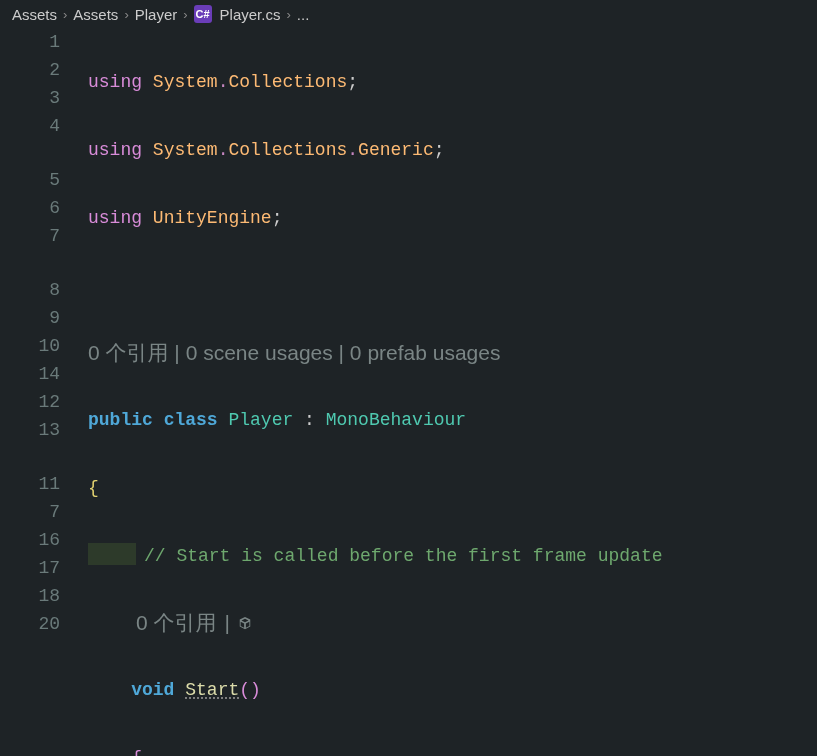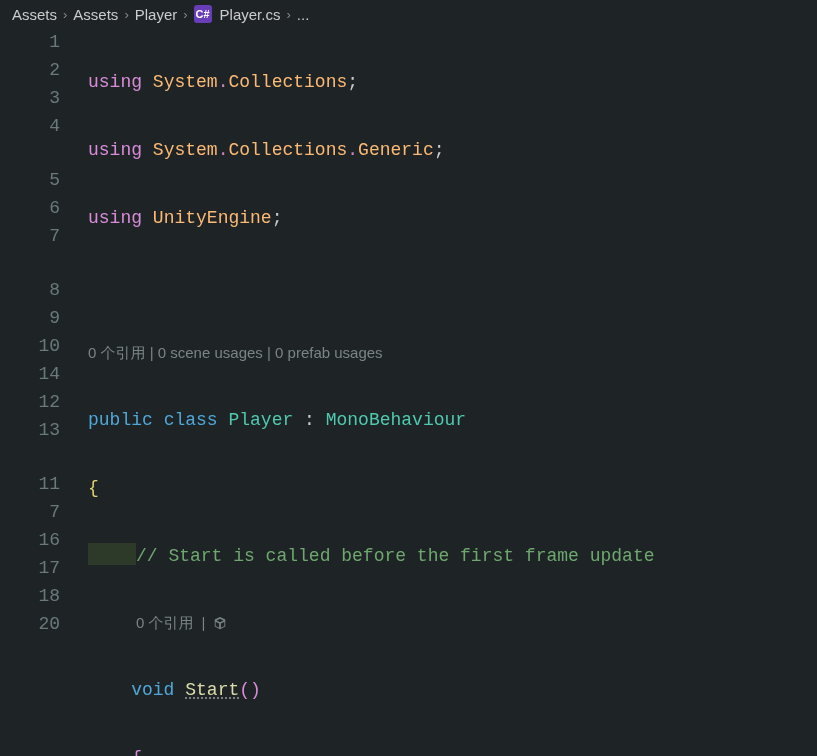--- a/index.html
+++ b/index.html
@@ -58,39 +58,39 @@
   .code {
     flex: 1;
     white-space: pre;
   }
   .line {
     height: 28px;
     line-height: 28px;
   }
   .codelens {
     color: #7a8585;
-    font-size: 15px;
+    font-size: 21px;
     height: 26px;
     line-height: 26px;
     font-family: -apple-system, 'Segoe UI', sans-serif;
     display: flex;
     align-items: center;
     gap: 4px;
   }
   .codelens-sep { padding: 0 4px; }
   .kw-using { color: #d98cd9; }
-  .kw-blue { color: #4fa8d8; }
+  .kw-blue { color: #4fa8d8; font-weight: bold; }
   .ns { color: #fdba74; }
   .cls { color: #4fc9b0; }
   .punct { color: #c586c0; }
   .semi { color: #cccccc; }
   .brace { color: #e0d070; }
   .brace-pink { color: #d98cd9; }
   .paren-pink { color: #d98cd9; }
-  .comment { color: #6ea86e; }
+  .comment { color: #6ea86e; margin-left: 8px; }
   .method { color: #dcdcaa; }
   .underline { text-decoration: underline dotted #888; text-underline-offset: 3px; }
   .hlblk {
     display: inline-block;
     width: 48px;
     height: 22px;
     background: #2d3a2a;
     vertical-align: middle;
     margin-top: -4px;
   }

